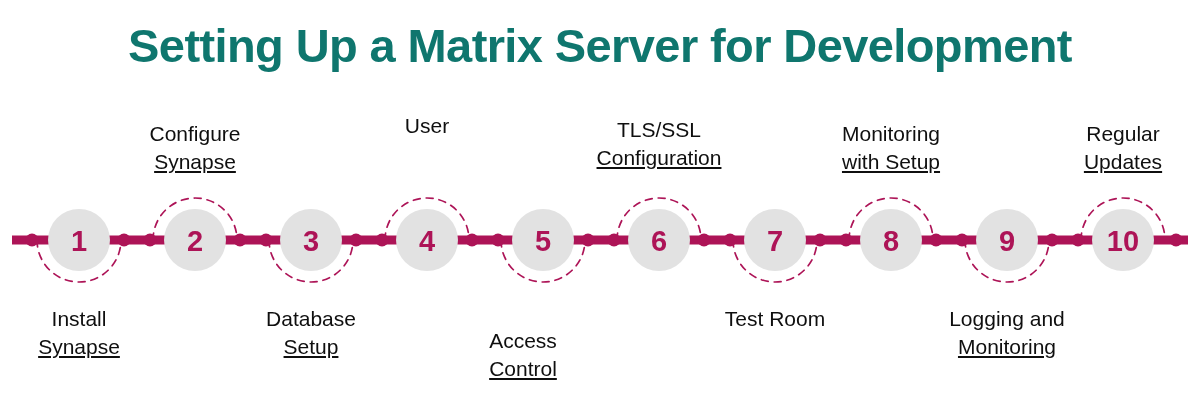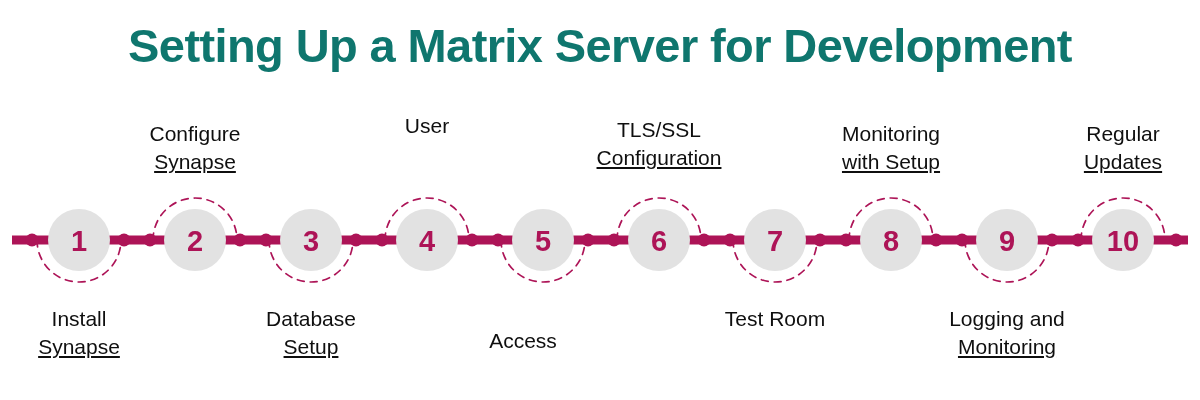--- a/index.html
+++ b/index.html
@@ -137,20 +137,21 @@
       </div>
       <div class="step-label below" style="left: 226px; top: 305px;">
         <span class="l1">Database</span>
         <span class="l2">Setup</span>
       </div>
       <div class="step-label above" style="left: 342px; top: 112px;">
         <span class="l1">User</span>
       </div>
       <div class="step-label below" style="left: 438px; top: 305px; margin-top: 22px;">
         <span class="l1">Access</span>
+        <span class="l2">Control</span>
       </div>
       <div class="step-label above" style="left: 574px; top: 116px;">
         <span class="l1">TLS/SSL</span>
         <span class="l2">Configuration</span>
       </div>
       <div class="step-label below" style="left: 690px; top: 305px;">
         <span class="l1">Test Room</span>
       </div>
       <div class="step-label above" style="left: 806px; top: 120px;">
         <span class="l1">Monitoring</span>

